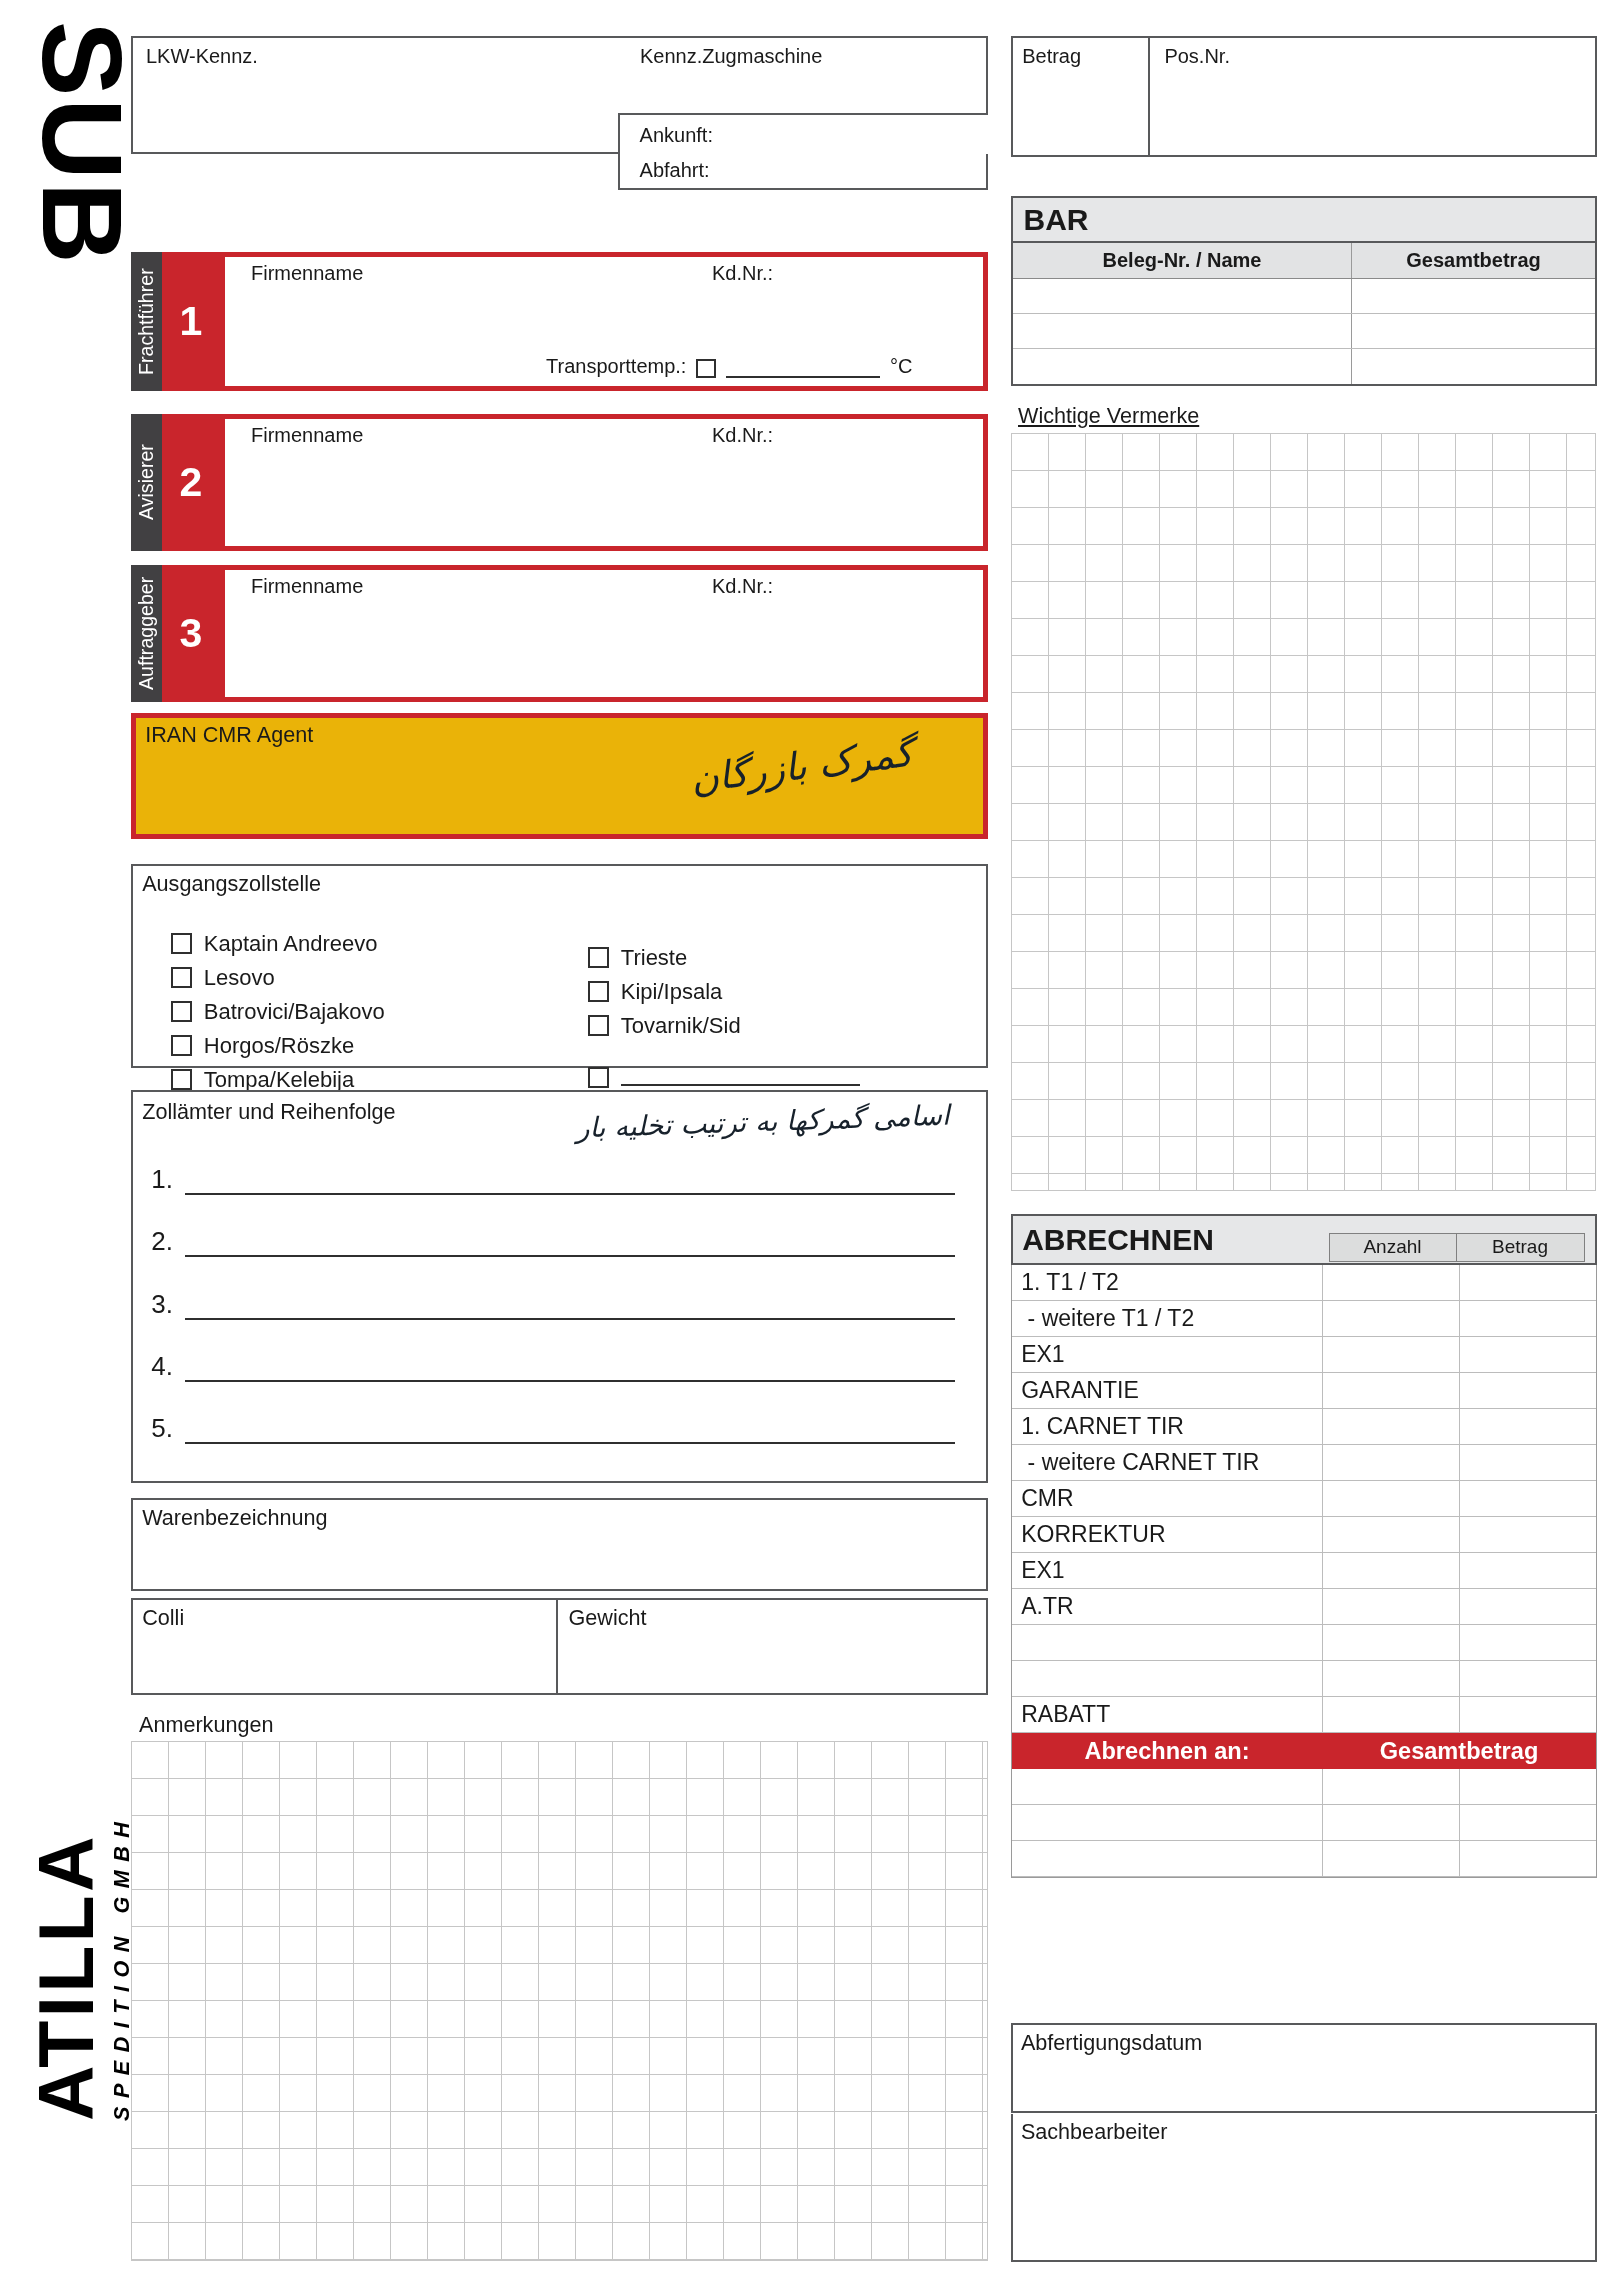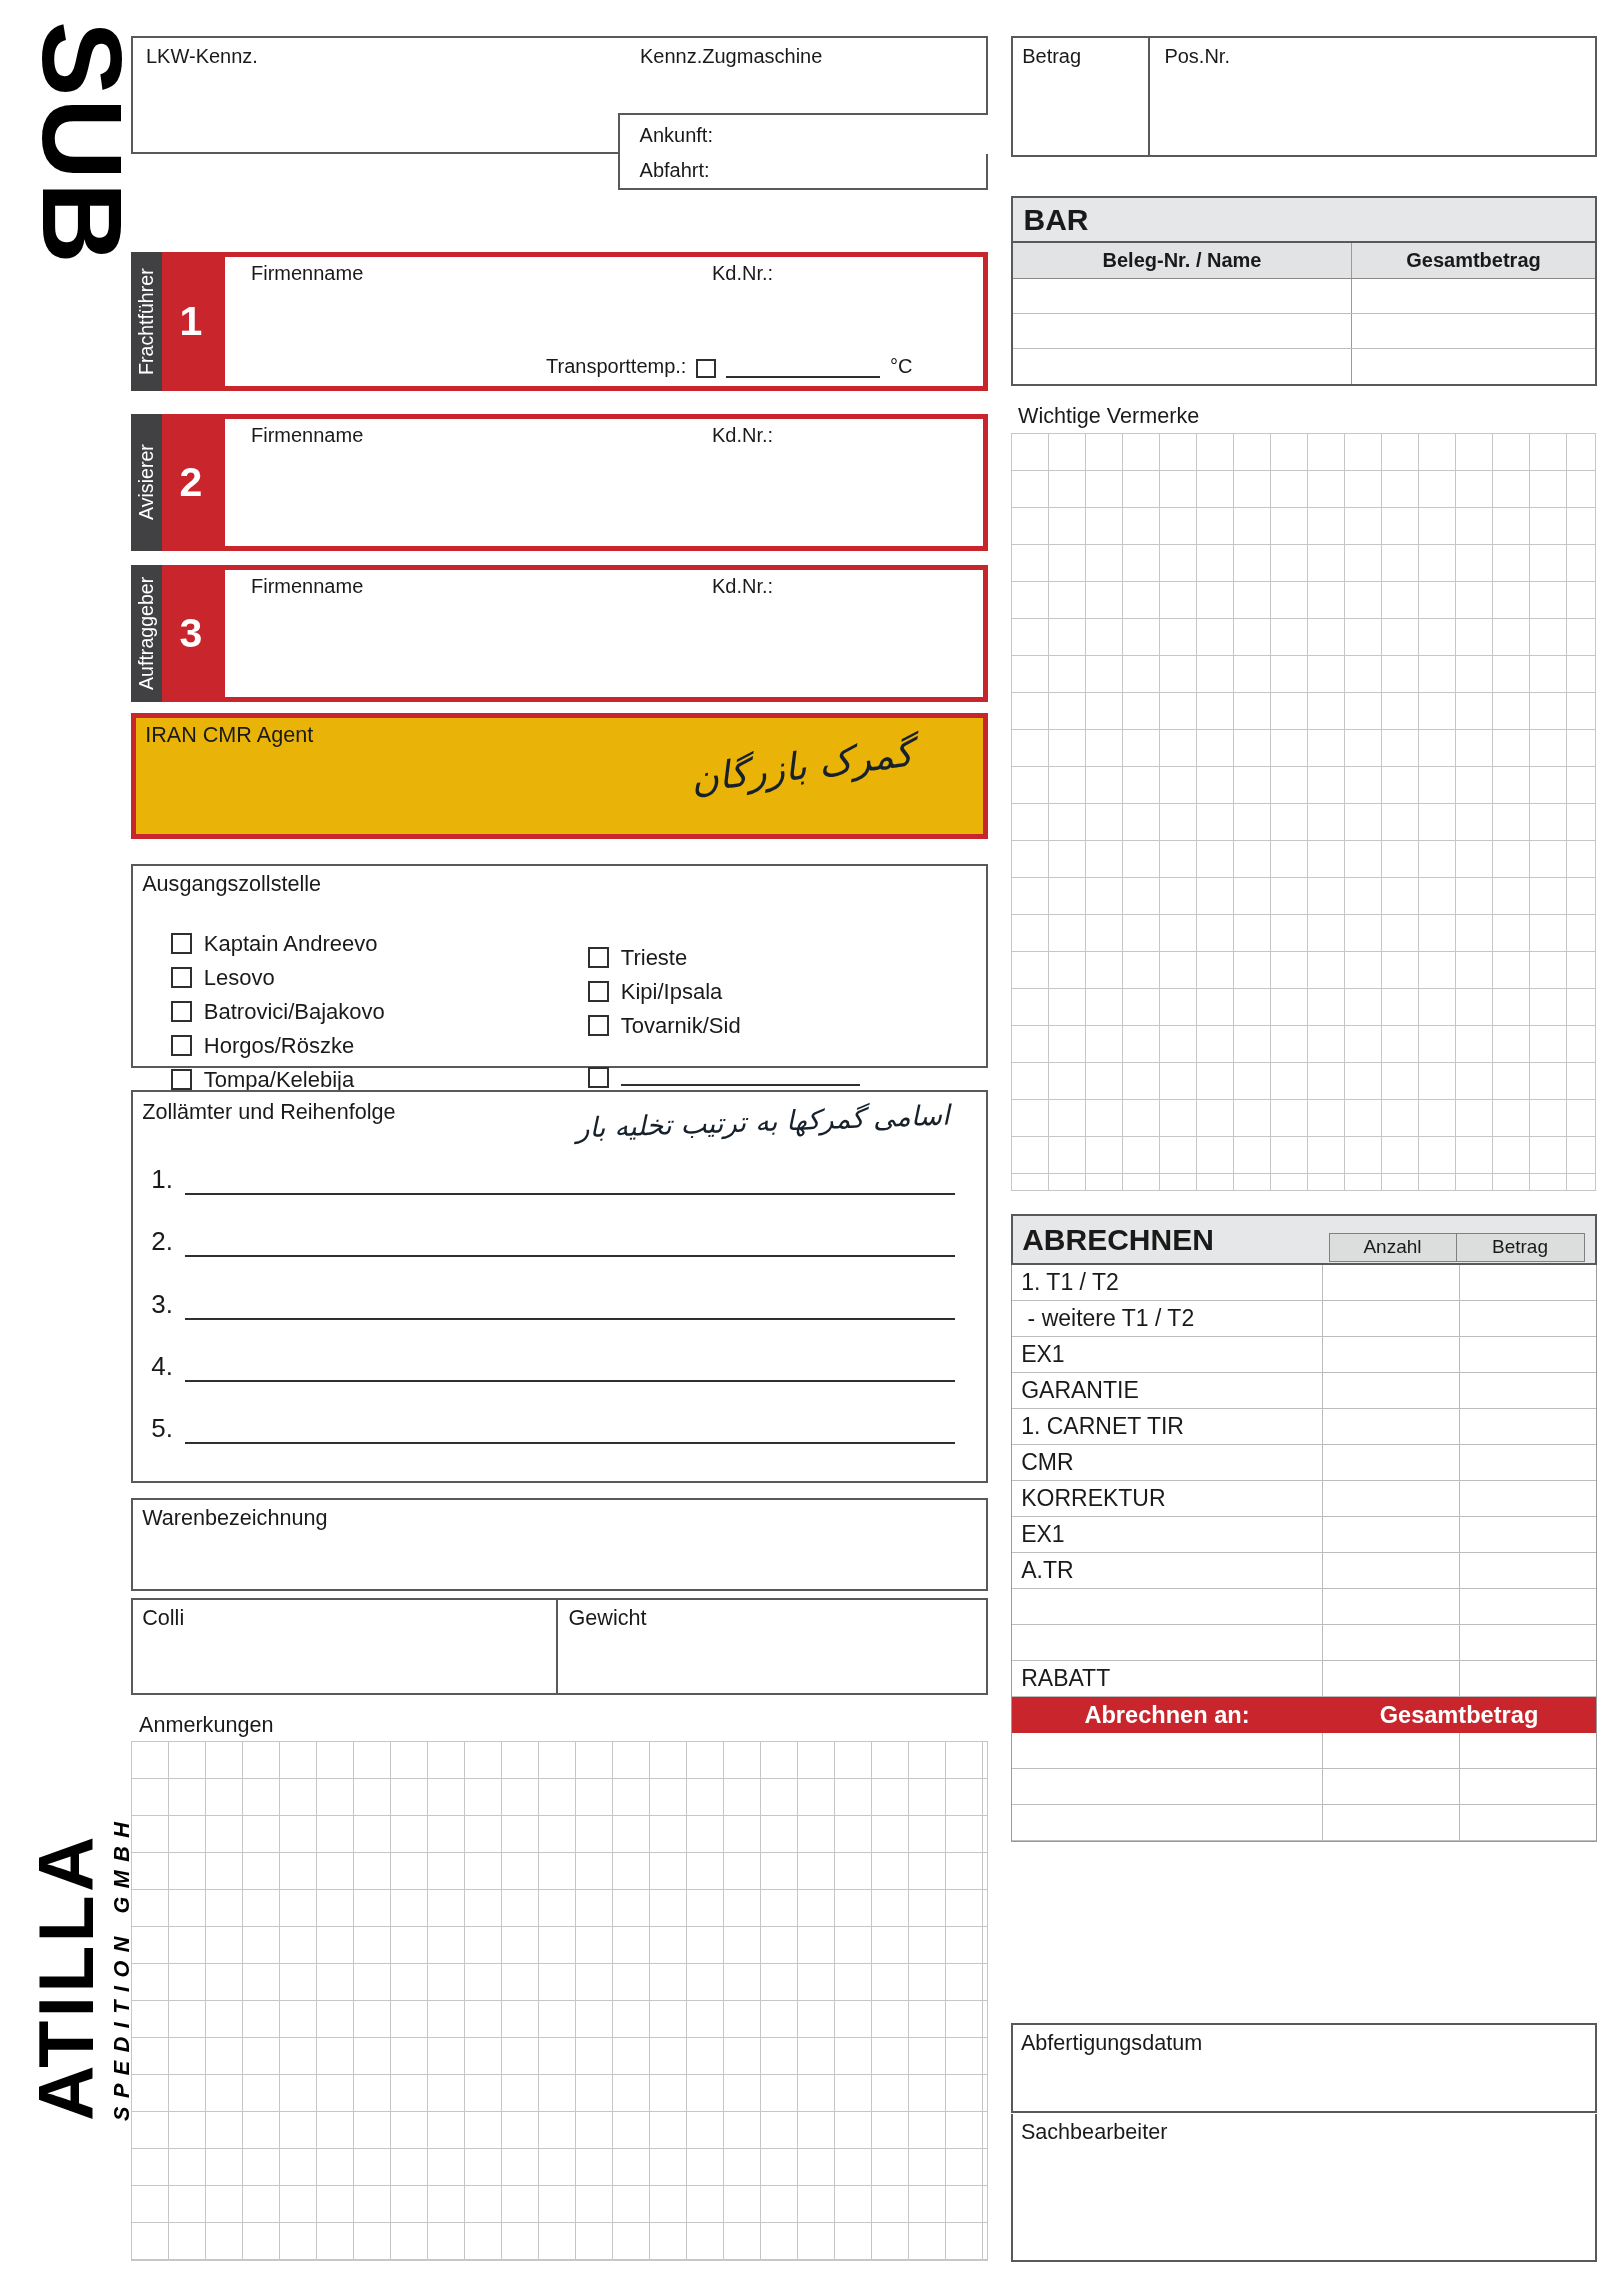--- a/index.html
+++ b/index.html
@@ -173,21 +173,21 @@
       <span class="lbl abs" style="left:26px;top:5.2px;">Firmenname</span>
       <span class="lbl abs" style="left:487px;top:5.2px;">Kd.Nr.:</span>
     </div>
   </div>
 
   <div class="abs red-box" style="left:131px;top:713px;width:857px;height:126px;">
     <span class="lbl2 abs" style="left:9.2px;top:3.9px;">IRAN CMR Agent</span>
     <span class="handwriting hw-big abs" style="right:69px;top:26px;">گمرک بازرگان</span>
   </div>
 
-  <span class="lbl2 abs" style="left:1018px;top:403px;">Wichtige Vermerke</span>
+  <span class="lbl2 abs" style="left:1018px;top:403px;text-decoration:underline;">Wichtige Vermerke</span>
   <div class="abs grid" style="left:1011px;top:433px;width:585px;height:758px;"></div>
 
   <div class="abs box" style="left:131px;top:864px;width:857px;height:204px;">
     <span class="lbl2 abs" style="left:9.2px;top:5.2px;">Ausgangszollstelle</span>
     <div class="cb-col abs" style="left:38px;top:38px;">
       <div class="cb-item">
         <span class="checkbox"></span>
         <span class="cb-label">Kaptain Andreevo</span>
       </div>
       <div class="cb-item">
@@ -296,20 +296,25 @@
           <div class="abr-c1">GARANTIE</div>
           <div class="abr-c2"></div>
           <div class="abr-c3"></div>
         </div>
       <div class="abr-row">
           <div class="abr-c1">1. CARNET TIR</div>
           <div class="abr-c2"></div>
           <div class="abr-c3"></div>
         </div>
       <div class="abr-row">
+          <div class="abr-c1"> - weitere CARNET TIR</div>
+          <div class="abr-c2"></div>
+          <div class="abr-c3"></div>
+        </div>
+      <div class="abr-row">
           <div class="abr-c1">CMR</div>
           <div class="abr-c2"></div>
           <div class="abr-c3"></div>
         </div>
       <div class="abr-row">
           <div class="abr-c1">KORREKTUR</div>
           <div class="abr-c2"></div>
           <div class="abr-c3"></div>
         </div>
       <div class="abr-row">

